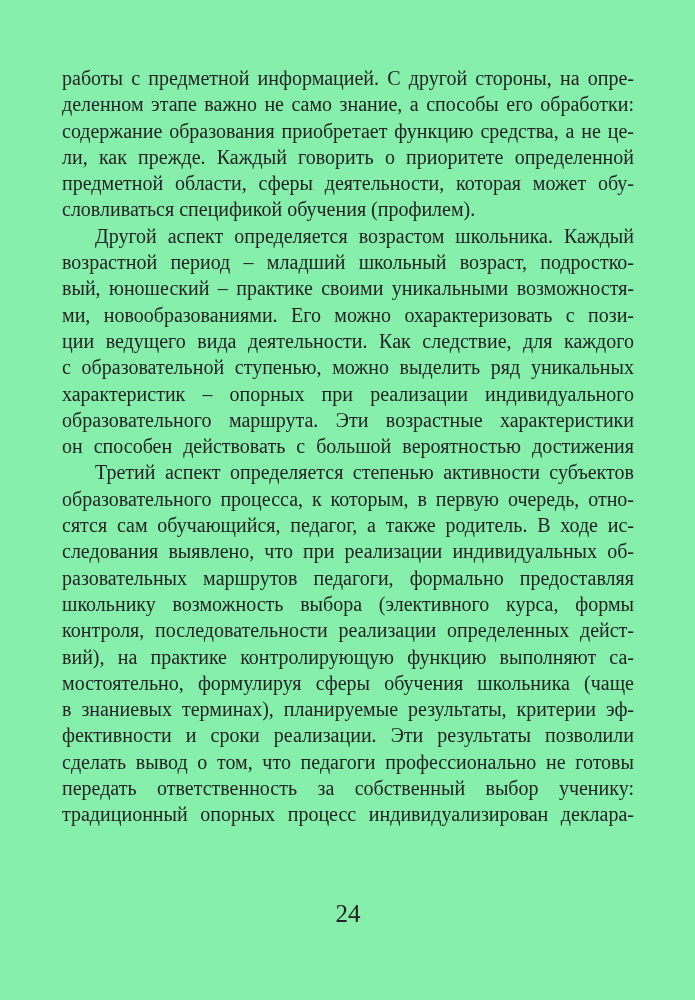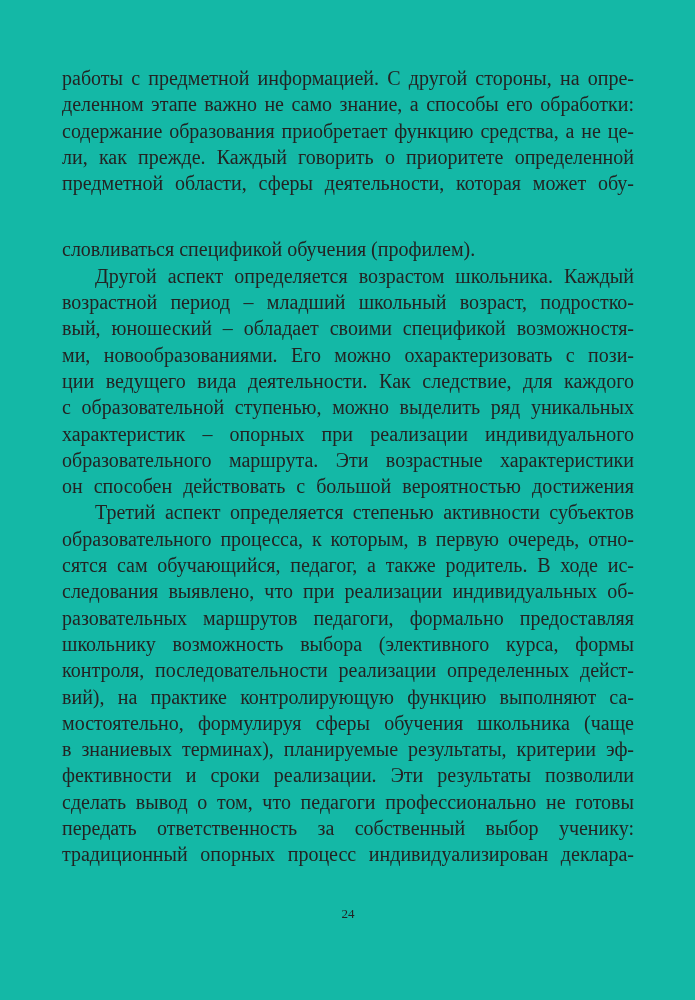--- a/index.html
+++ b/index.html
@@ -6,74 +6,73 @@
   body {
     width: 695px;
     height: 1000px;
     background: #ffffff;
     font-family: "Liberation Serif", serif;
   }
   .page {
     position: relative;
     width: 695px;
     height: 1000px;
-    background: #14b8a6;
+    background: #86efac;
     color: #232323;
     overflow: hidden;
   }
   .text-block {
     position: absolute;
     left: 62px;
     top: 65px;
     width: 572px;
   }
   .paragraph { margin: 0; padding: 0; }
   .line {
     font-size: 20px;
     line-height: 26.3px;
     white-space: nowrap;
     text-align: justify;
     text-align-last: justify;
     color: #232323;
   }
   .line.flush {
     text-align-last: left;
-    margin-top: 40px;
   }
   .line.indent {
     padding-left: 33px;
   }
   .folio {
     position: absolute;
     top: 901px;
     left: 62px;
     width: 572px;
     text-align: center;
-    font-size: 13px;
+    font-size: 25px;
     line-height: 26px;
     color: #232323;
   }
 </style>
 </head>
 <body>
 
 <div class="page">
   <div class="text-block" id="text-block">
       <div class="paragraph">
         <div class="line">работы с предметной информацией. С другой стороны, на опре-</div>
         <div class="line">деленном этапе важно не само знание, а способы его обработки:</div>
         <div class="line">содержание образования приобретает функцию средства, а не це-</div>
         <div class="line">ли, как прежде. Каждый говорить о приоритете определенной</div>
         <div class="line">предметной области, сферы деятельности, которая может обу-</div>
         <div class="line flush">словливаться спецификой обучения (профилем).</div>
       </div>
       <div class="paragraph">
         <div class="line indent">Другой аспект определяется возрастом школьника. Каждый</div>
         <div class="line">возрастной период – младший школьный возраст, подростко-</div>
-        <div class="line">вый, юношеский – обладает своими спецификой возможностя-</div>
+        <div class="line">вый, юношеский – практике своими уникальными возможностя-</div>
         <div class="line">ми, новообразованиями. Его можно охарактеризовать с пози-</div>
         <div class="line">ции ведущего вида деятельности. Как следствие, для каждого</div>
         <div class="line">с образовательной ступенью, можно выделить ряд уникальных</div>
         <div class="line">характеристик – опорных при реализации индивидуального</div>
         <div class="line">образовательного маршрута. Эти возрастные характеристики</div>
         <div class="line">он способен действовать с большой вероятностью достижения</div>
       </div>
       <div class="paragraph">
         <div class="line indent">Третий аспект определяется степенью активности субъектов</div>
         <div class="line">образовательного процесса, к которым, в первую очередь, отно-</div>

